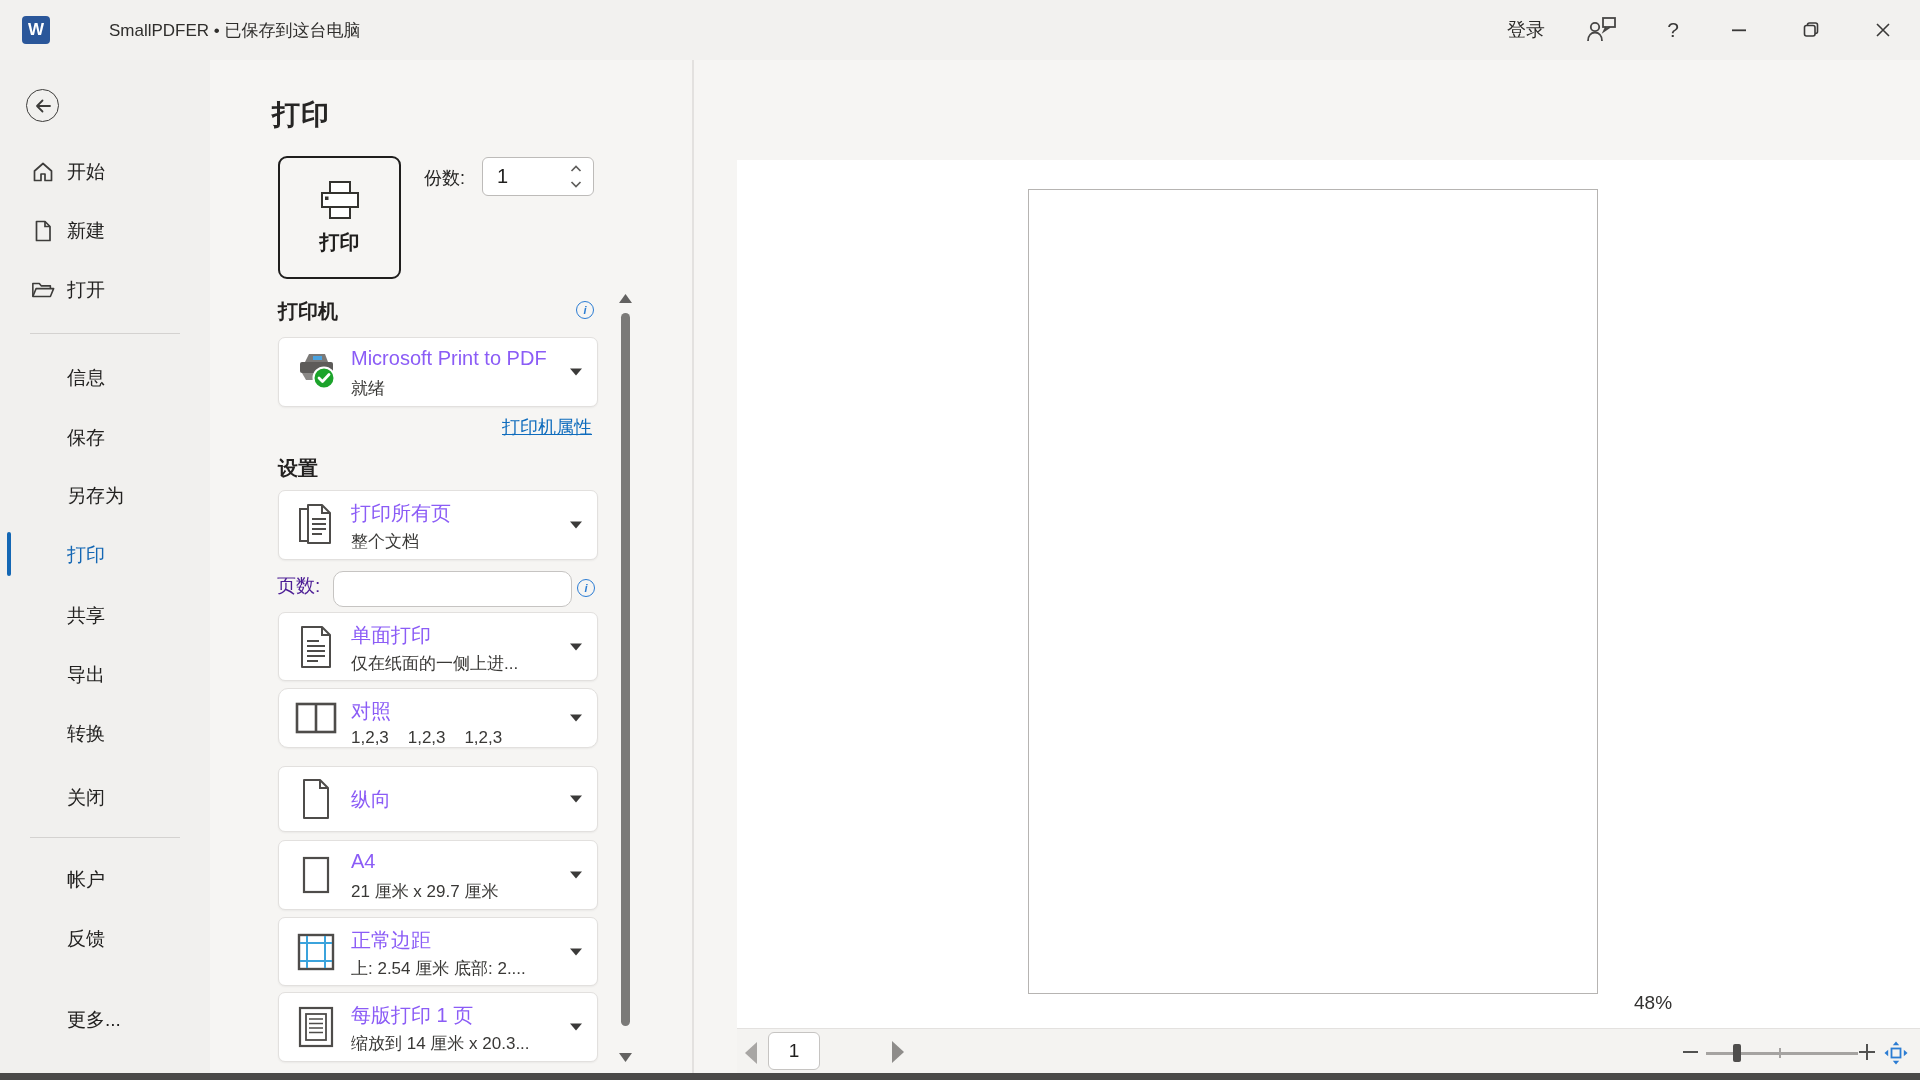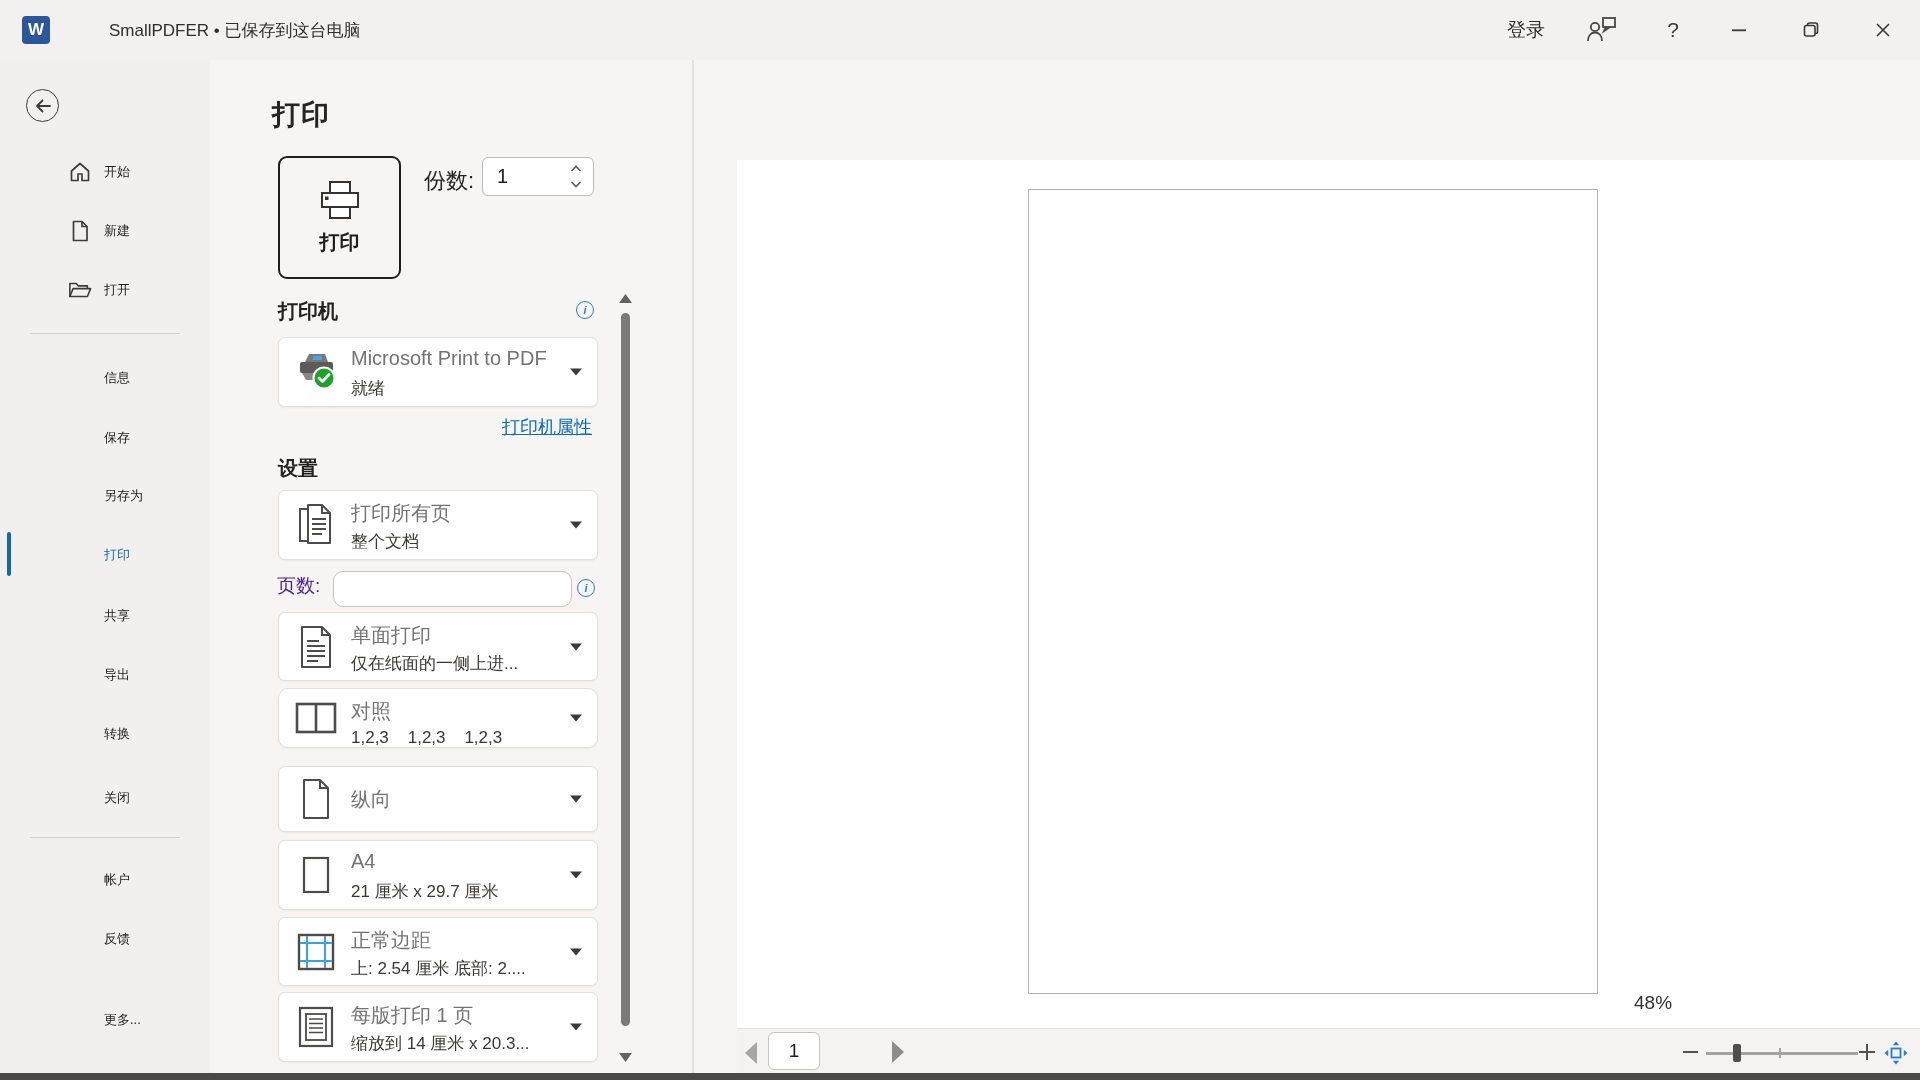--- a/index.html
+++ b/index.html
@@ -24,54 +24,54 @@
   .tb-ctrl { top:0; height:60px; width:46px; display:flex; align-items:center; justify-content:center; color:#3a3938; }
   .signin { left:1496px; width:60px; font-size:19px; color:#2b2a28; }
   .helpq { left:1650px; font-size:21px; }
 
   
   .sidebar { left:0; top:60px; width:210px; height:1013px; background:#f1f0ee; }
   .back-btn {
     left:26px; top:89px; width:33px; height:33px; border:1.8px solid #3d3c3a;
     border-radius:50%; display:flex; align-items:center; justify-content:center; background:transparent;
   }
-  .side-item { left:0; width:210px; height:28px; display:flex; align-items:center; font-size:13px; color:#232221;margin-left:37px; }
+  .side-item { left:0; width:210px; height:28px; display:flex; align-items:center; font-size:19px; color:#232221; }
   .side-item .icn { position:absolute; left:31px; width:24px; height:24px; display:flex; align-items:center; justify-content:center; }
   .side-item .lbl { position:absolute; left:67px; white-space:nowrap; }
   .side-item.selected .lbl { color:#1467b4; }
   .select-bar { left:7px; width:4px; height:44px; background:#1467b4; border-radius:2px; }
   .side-divider { left:30px; width:150px; height:1px; background:#d4d2d0; }
 
   
   .page-heading { left:272px; top:96px; font-size:28px; font-weight:700; color:#262524; letter-spacing:1px; }
   .print-big-btn {
     left:278px; top:156px; width:123px; height:123px;
     border:2.2px solid #1f1e1d; border-radius:9px; background:transparent;
     display:flex; flex-direction:column; align-items:center; justify-content:center; gap:7px;
   }
   .print-big-btn .blabel { font-size:20px; font-weight:600; color:#1f1e1d; }
-  .copies-label { left:424px; top:166px; font-size:22px; color:#252423; }
+  .copies-label { left:424px; top:166px; font-size:18px; color:#252423; }
   .copies-box { left:482px; top:157px; width:112px; height:39px; background:#fff; border:1px solid #bdbbb9; border-radius:6px; }
   .copies-box input { position:absolute; left:14px; top:0; width:60px; height:37px; border:none; outline:none; background:transparent; font-size:20px; font-family:inherit; color:#201f1e; }
   .spin { position:absolute; right:9px; width:16px; height:12px; display:flex; align-items:center; justify-content:center; }
   .spin.up { top:5px; } .spin.dn { bottom:5px; }
 
   .sec-title { font-size:20px; font-weight:700; color:#232120; }
   .info-icon {
     width:18px; height:18px; border:1.7px solid #2b7cd3; border-radius:50%;
     color:#2b7cd3; font-size:11px; font-weight:700; font-style:italic;
     display:flex; align-items:center; justify-content:center;
   }
 
   .dd {
     left:278px; width:320px; background:#fff; border:1px solid #e2e0de; border-radius:7px;
     box-shadow:0 1px 2px rgba(0,0,0,0.05);
   }
   .dd .icn { position:absolute; left:12px; top:50%; transform:translateY(-50%); width:50px; display:flex; justify-content:center; }
-  .dd .title { position:absolute; left:72px; top:9px; font-size:20px; color:#737373; white-space:nowrap; }
+  .dd .title { position:absolute; left:72px; top:9px; font-size:20px; color:#8b5cf6; white-space:nowrap; }
   .dd .sub { position:absolute; left:72px; top:39px; font-size:17px; color:#393836; white-space:pre; max-width:218px; overflow:hidden; }
   .dd.single .title { top:50%; transform:translateY(-50%); }
   .caret { position:absolute; right:15px; top:50%; transform:translateY(-50%);
     width:0; height:0; border-left:6px solid transparent; border-right:6px solid transparent; border-top:7px solid #3b3a39; }
 
   .link { font-size:18px; color:#0f6cbd; text-decoration:underline; }
 
   .pages-label { left:277px; top:573px; font-size:19px; color:#4c1d95; }
   .pages-input { left:333px; top:571px; width:239px; height:36px; background:#fff; border:1px solid #c6c4c2; border-radius:10px;
     font-size:18px; font-family:inherit; padding:0 12px; outline:none; color:#201f1e; }

